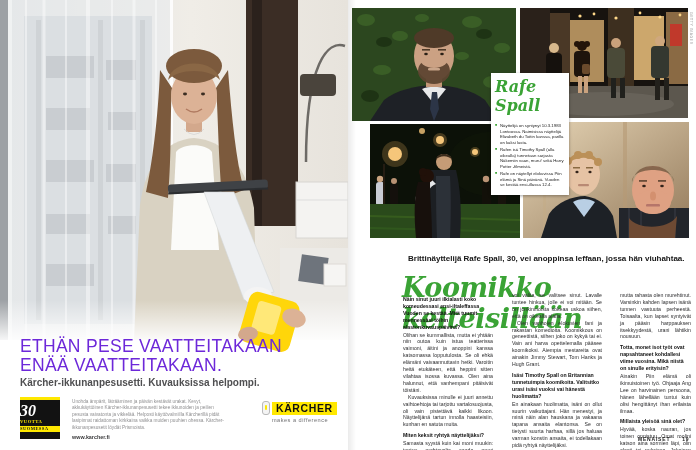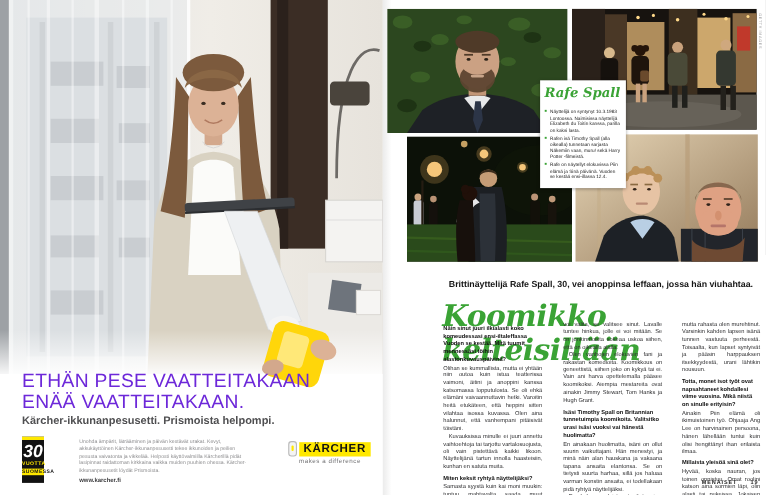--- a/index.html
+++ b/index.html
@@ -4,21 +4,21 @@
 <style>
   html,body{margin:0;padding:0;background:#e9e9e9;}
   #canvas{position:relative;width:696px;height:450px;background:#ffffff;overflow:hidden;
           font-family:"Liberation Sans",sans-serif;}
   .abs{position:absolute;}
 
   
   .ad-headline{left:20px;top:337px;font-size:17.5px;line-height:19px;letter-spacing:.3px;
                color:#6d28d9;font-weight:400;}
   .ad-subhead{left:20px;top:377px;font-size:10px;font-weight:bold;color:#4f4f51;}
-  .badge{left:20px;top:397px;width:20px;height:42px;background:#121212;text-align:center;}
+  .badge{left:20px;top:397px;width:40px;height:42px;background:#121212;font-family:Liberation Serif, serif;}
   .badge-stripe{height:3px;background:#ffe800;}
   .badge-number{color:#ffffff;font-size:16px;font-weight:bold;font-style:italic;line-height:17px;margin-top:2px;}
   .badge-top{color:#ffe800;font-size:4.6px;font-weight:bold;letter-spacing:.5px;line-height:6px;}
   .badge-bottom{background:#ffe800;color:#121212;font-size:4.6px;font-weight:bold;letter-spacing:.4px;
                 line-height:6px;margin-top:1px;}
   .ad-body{left:72px;top:399px;width:158px;font-size:4.7px;line-height:6.4px;color:#8f8f91;}
   .ad-body p{margin:0;}
   .ad-url{margin-top:3px !important;font-size:5.4px;font-weight:bold;color:#3a3a3c;}
   .karcher-logo{left:262px;top:401px;width:84px;}
   .karcher-row{display:flex;align-items:center;gap:2px;}
@@ -29,21 +29,21 @@
   .karcher-band{background:#ffe800;color:#111;font-weight:bold;font-size:10.5px;line-height:13px;
                 padding:0 4px;letter-spacing:.6px;}
   .karcher-tag{font-size:5.6px;color:#6f6f71;letter-spacing:.5px;margin-top:2px;text-align:center;width:76px;}
 
   
   .gutter{left:348px;top:0;width:8px;height:450px;
           background:linear-gradient(90deg,rgba(0,0,0,.08),rgba(255,255,255,0));}
   .factbox{left:491px;top:73px;width:70px;background:#ffffff;padding:4px 4px 5px 4px;
            box-shadow:0 1px 3px rgba(0,0,0,.35);}
   .factbox h2{margin:0 0 8px 0;font-family:"DejaVu Serif",serif;font-style:italic;font-weight:bold;
-              font-size:12px;color:#3aa335;}
+              font-size:16px;color:#3aa335;}
   .factbox ul{margin:0;padding:0;list-style:none;}
   .factbox li{font-size:4.3px;line-height:5.5px;color:#222;margin-bottom:2px;position:relative;padding-left:5px;}
   .factbox li::before{content:"■";color:#3aa335;font-size:3.6px;position:absolute;left:0;top:.2px;}
   .credit-vert{left:689px;top:12px;writing-mode:vertical-rl;font-size:3.4px;letter-spacing:.6px;color:#9a9a9c;}
   .standfirst{left:408px;top:246px;width:300px;font-size:8px;font-weight:bold;color:#161616;letter-spacing:0;}
   .headline{left:402px;top:254px;font-family:"DejaVu Serif",serif;font-style:italic;font-weight:bold;
             font-size:27px;color:#3aa335;letter-spacing:-.5px;}
   .col{top:292px;width:90px;font-size:5.2px;line-height:6.9px;color:#2d2d2f;text-align:justify;}
   .col p{margin:0;}
   .col p.q{font-weight:bold;color:#0f0f0f;margin:4px 0 1px 0;text-align:left;}
@@ -139,21 +139,21 @@
       <rect x="254" y="304" width="24" height="30" rx="4" fill="#ffffff" opacity=".45"></rect>
     </g>
     <ellipse cx="294" cy="318" rx="12" ry="9" fill="#dcb296" transform="rotate(20 294 318)"></ellipse>
     <ellipse cx="248" cy="334" rx="10" ry="7" fill="#d3a88c" transform="rotate(-10 248 334)"></ellipse>
   </svg>
 
   <div class="abs ad-headline">
     <div>ETHÄN PESE VAATTEITAKAAN</div>
     <div>ENÄÄ VAATTEITAKAAN.</div>
   </div>
-  <div class="abs ad-subhead">Kärcher-ikkunanpesusetti. Prismoista helpompi.</div>
+  <div class="abs ad-subhead">Kärcher-ikkunanpesusetti. Kuvauksissa helpompi.</div>
 
   <div class="abs badge">
     <div class="badge-stripe"></div>
     <div class="badge-number">30</div>
     <div class="badge-top">VUOTTA</div>
     <div class="badge-bottom">SUOMESSA</div>
   </div>
 
   <div class="abs ad-body">
     <p>Unohda ämpärit, läträäminen ja päivän kestävät urakat. Kevyt, akkukäyttöinen Kärcher-ikkunanpesusetti tekee ikkunoiden ja peilien pesusta vaivatonta ja vikkelää. Helposti käyttövalmiilla Kärcherillä pidät lasipinnat raidattoman kirkkaina vaikka muiden puuhien ohessa. Kärcher-ikkunanpesusetit löydät Prismoista.</p>

